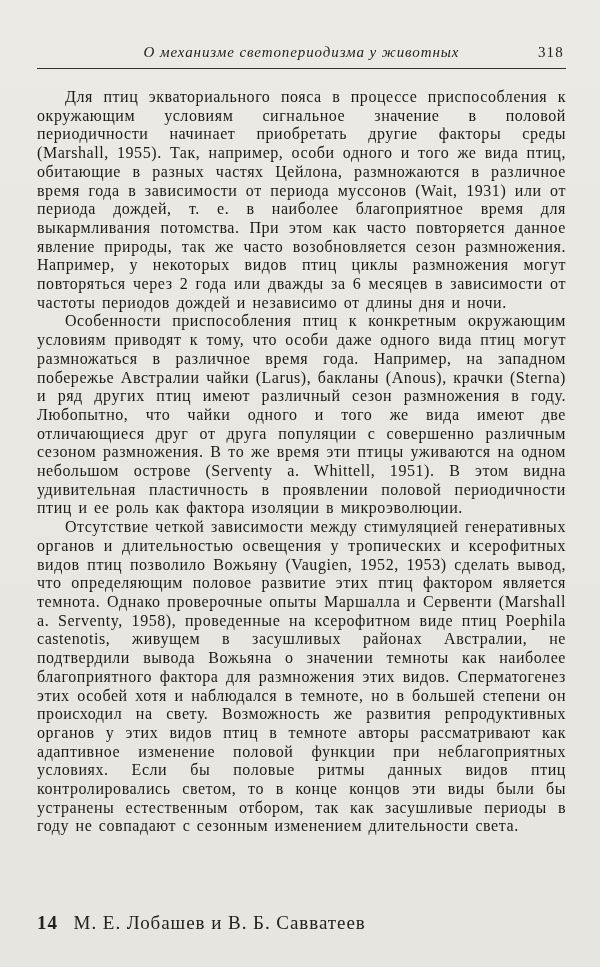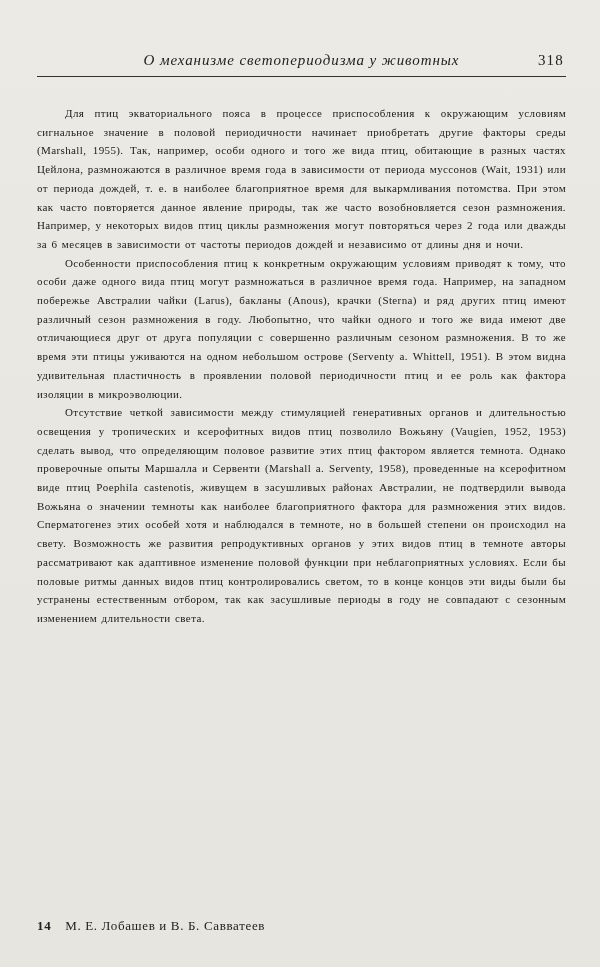--- a/index.html
+++ b/index.html
@@ -15,21 +15,21 @@
     margin: 0 auto;
     background: linear-gradient(180deg, #eceae5 0%, #e9e7e2 40%, #e7e5e0 100%);
     color: #1c1b19;
     overflow: hidden;
     box-sizing: border-box;
   }
   .page-inner {
     position: absolute;
     left: 37px;
     right: 34px;
-    top: 52px;
+    top: 44px;
   }
   .running-header {
     position: relative;
     height: 22px;
     font-size: 15px;
   }
   .header-title {
     display: block;
     text-align: center;
     font-style: italic;
@@ -43,39 +43,39 @@
     font-style: normal;
     letter-spacing: 0.08em;
     color: #232220;
   }
   .header-rule {
     border: 0;
     border-top: 1.4px solid #33312e;
     margin: 2px 0 0 0;
   }
   .body-text {
-    margin-top: 27px;
-    font-size: 11px;
+    margin-top: 19px;
+    font-size: 16px;
     line-height: 18.7px;
     text-align: justify;
     letter-spacing: 0.035em;
     word-spacing: 0.12em;
     hyphens: auto;
     -webkit-hyphens: auto;
     color: #1b1a18;
   }
   .body-text p {
     margin: 0;
     text-indent: 28px;
   }
   .footer-signature {
     position: absolute;
     left: 37px;
     bottom: 33px;
-    font-size: 13px;
+    font-size: 19px;
     letter-spacing: 0.05em;
     color: #232220;
   }
   .footer-signature .sig-number {
     font-weight: bold;
     margin-right: 10px;
   }
 </style>
 </head>
 <body>

